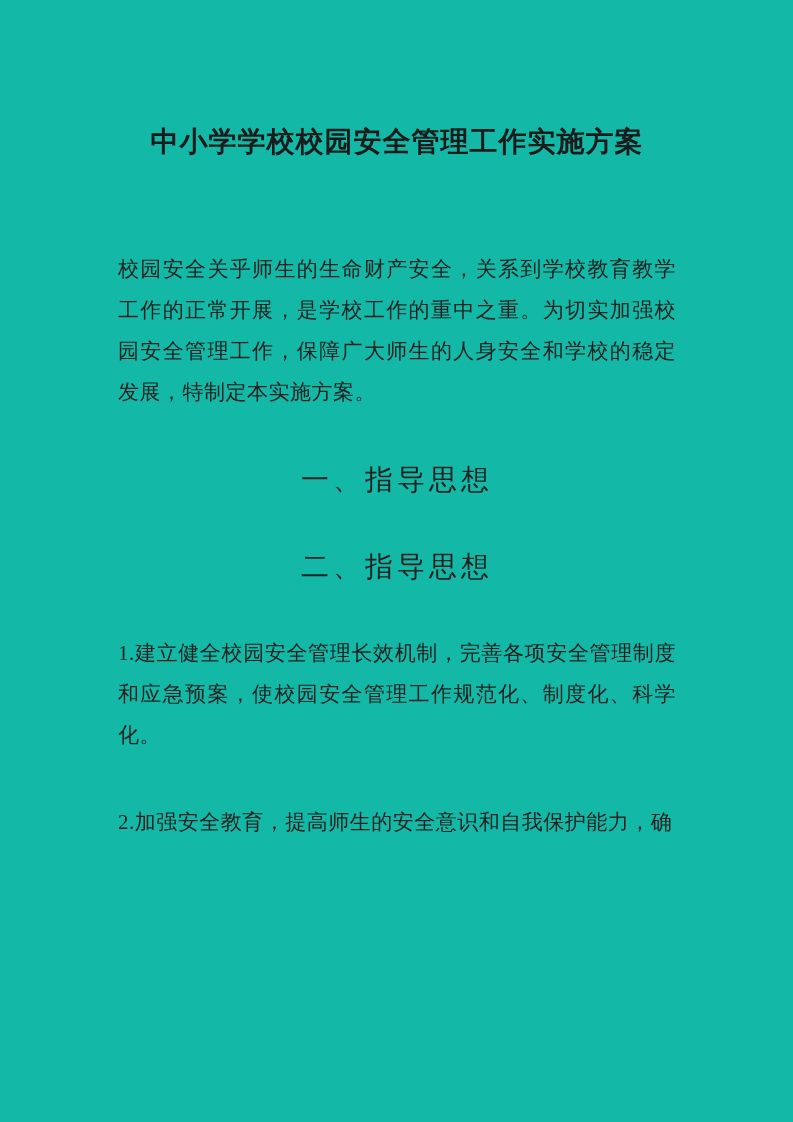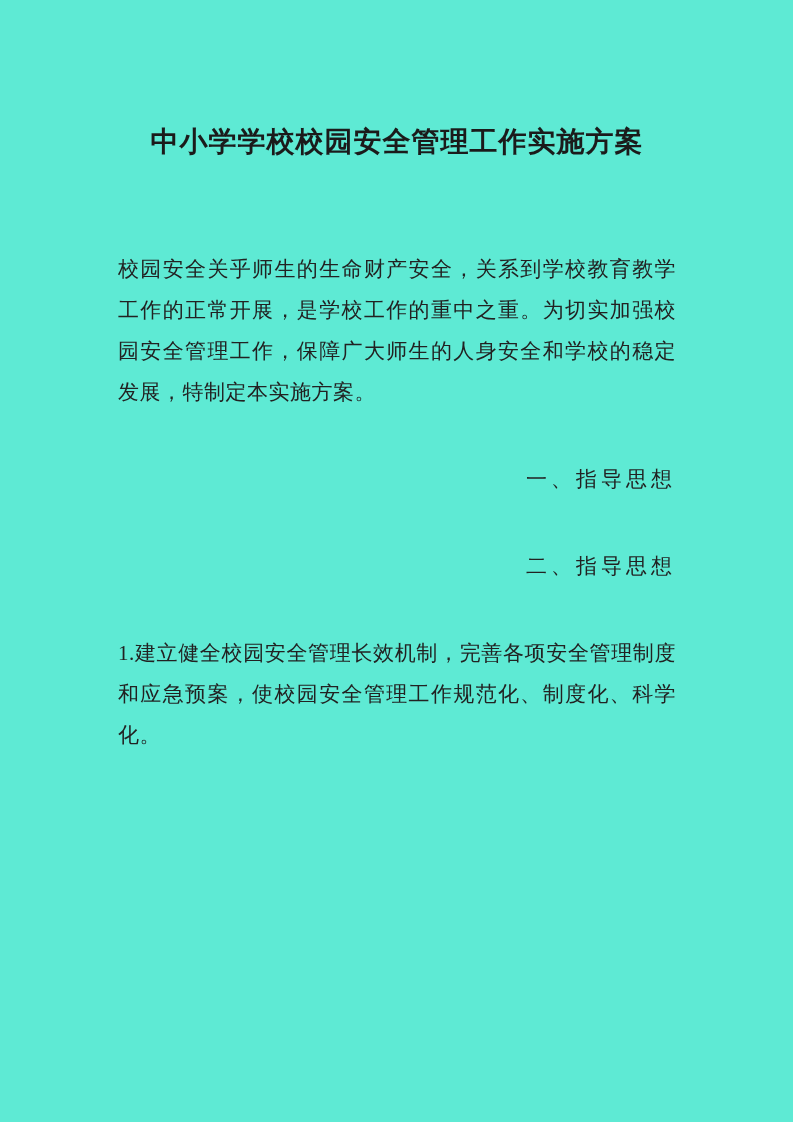--- a/index.html
+++ b/index.html
@@ -4,21 +4,21 @@
 <style>
   html, body {
     margin: 0;
     padding: 0;
     background: #ffffff;
   }
   .page {
     position: relative;
     width: 793px;
     height: 1122px;
-    background: #5eead4;
+    background: #14b8a6;
     overflow: hidden;
     font-family: "Liberation Serif", "DejaVu Serif", serif;
     color: #212121;
   }
   .content {
     margin-left: 118px;
     margin-right: 117px;
   }
   .doc-title {
     margin: 0;
@@ -38,38 +38,39 @@
     text-align: justify;
     text-justify: inter-character;
     color: #222222;
     word-break: break-all;
   }
   .para.first {
     margin-top: 89px;
   }
   .heading {
     margin: 46px 0 0 0;
-    font-size: 21px;
+    font-size: 28px;
     line-height: 41px;
     font-weight: 400;
     letter-spacing: 4px;
-    text-align: right;
+    text-align: center;
     color: #222222;
   }
 </style>
 </head>
 <body>
 
 <div class="page">
   <div class="content">
     <h1 class="doc-title">中小学学校校园安全管理工作实施方案</h1>
 
     <p class="para first">校园安全关乎师生的生命财产安全，关系到学校教育教学工作的正常开展，是学校工作的重中之重。为切实加强校园安全管理工作，保障广大师生的人身安全和学校的稳定发展，特制定本实施方案。</p>
 
     <h2 class="heading">一、指导思想</h2>
 
 
     <h2 class="heading">二、指导思想</h2>
 
     <p class="para">1.建立健全校园安全管理长效机制，完善各项安全管理制度和应急预案，使校园安全管理工作规范化、制度化、科学化。</p>
 
+    <p class="para">2.加强安全教育，提高师生的安全意识和自我保护能力，确</p>
   </div>
 </div>
 
 </body></html>

